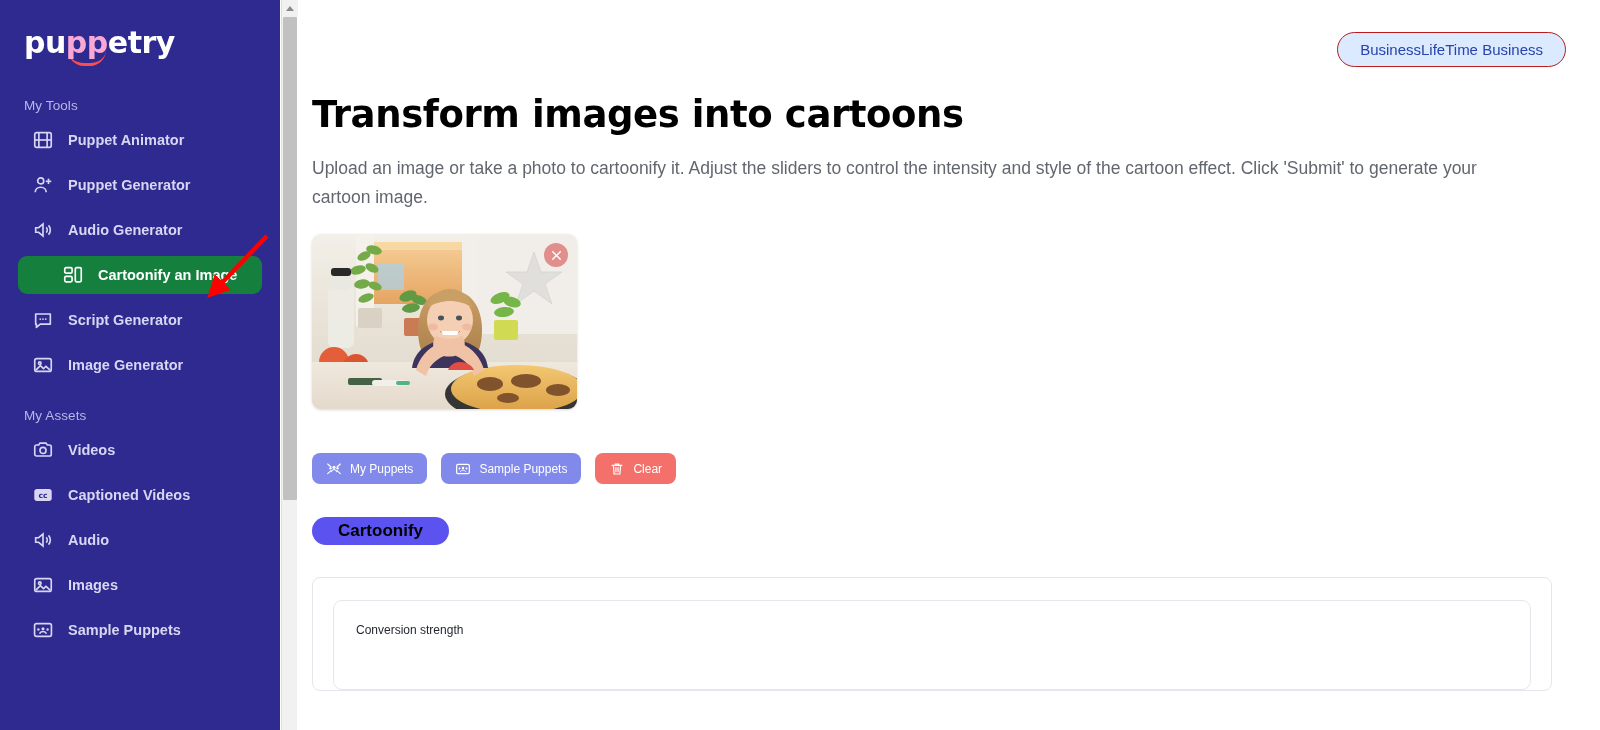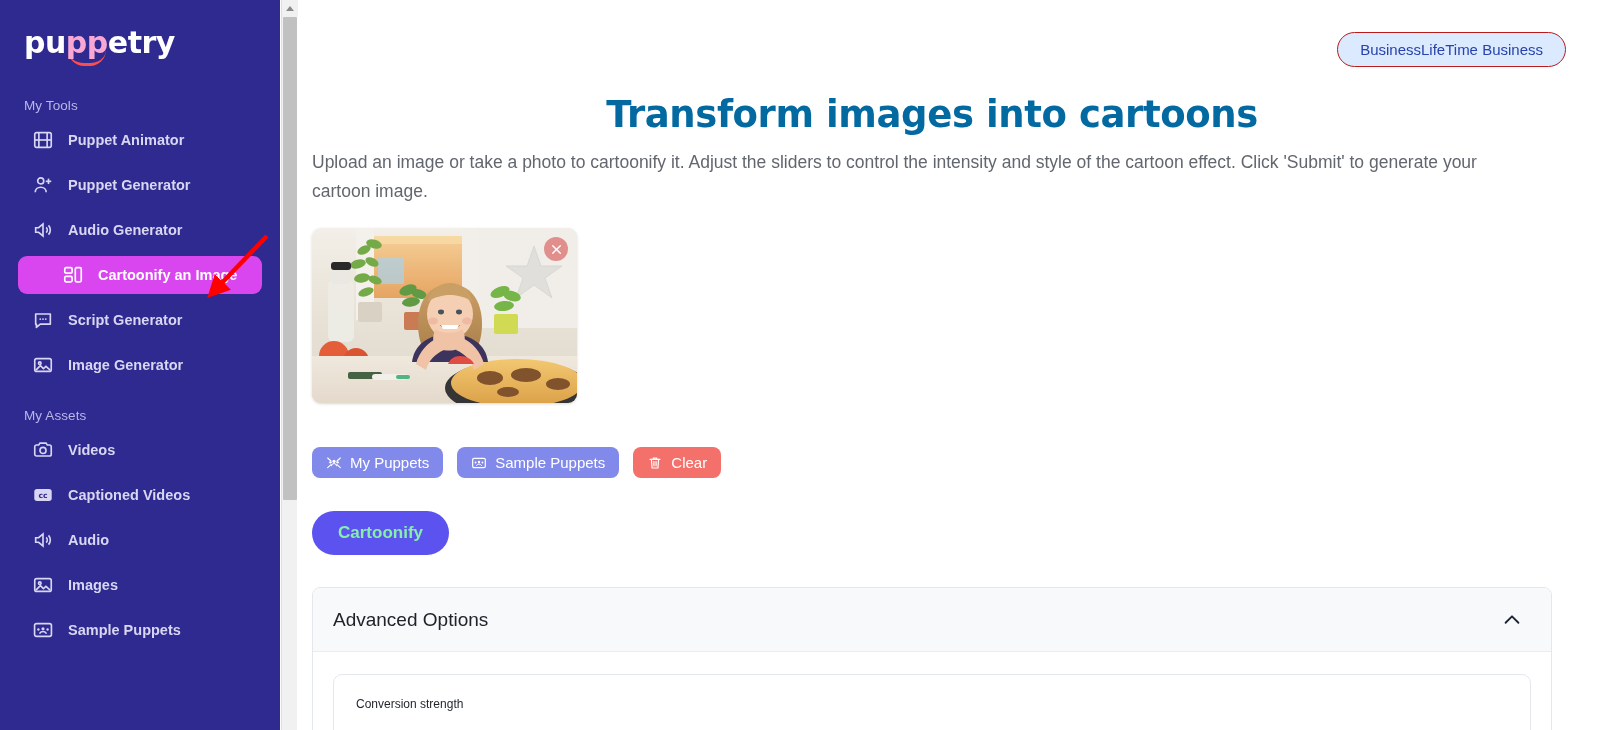--- a/index.html
+++ b/index.html
@@ -66,21 +66,21 @@
     padding: 0 14px;
     border-radius: 9px;
     color: #d8d6f2;
     font-size: 14.5px;
     font-weight: 700;
     cursor: pointer;
     white-space: nowrap;
   }
   .nav-item .ico { width: 22px; height: 22px; flex: 0 0 22px; display: block; }
   .nav-item.active {
-    background: #d946ef;
+    background: #15803d;
     color: #ffffff;
     padding-left: 44px;
   }
   .nav-item.active .ico { color: #ffffff; }
 
   
   .nav-list .nav-item { margin-top: 7px; margin-bottom: 7px; }
 
   
   .scrollbar {
@@ -131,28 +131,27 @@
     border-radius: 999px;
     padding: 8px 22px;
     margin-right: -14px;
     white-space: nowrap;
     cursor: pointer;
   }
 
   .page-title {
     font-size: 37px;
     font-weight: 700;
-    color: #0369a1;
+    color: #000000;
     margin-top: 26px;
     letter-spacing: -0.4px;
     font-family: "DejaVu Sans", sans-serif;
-    text-align: center;
   }
   .page-desc {
-    margin-top: 12px;
+    margin-top: 18px;
     font-size: 17.5px;
     line-height: 29px;
     color: #62666e;
     max-width: 1215px;
   }
 
   
   .thumb {
     position: relative;
     width: 265px; height: 175px;
@@ -175,37 +174,37 @@
   .remove-btn svg { width: 13px; height: 13px; }
 
   
   .pill-row { display: flex; gap: 14px; margin-top: 44px; }
   .pill {
     display: inline-flex; align-items: center; gap: 8px;
     height: 31px;
     padding: 0 14px;
     border-radius: 8px;
     color: #fff;
-    font-size: 15px;
+    font-size: 12px;
     border: none;
     cursor: pointer;
     font-family: "Liberation Sans", sans-serif;
   }
   .pill.blue { background: #8189ea; }
   .pill.red  { background: #f4706a; }
   .pill .ico { width: 16px; height: 16px; display: block; }
 
   .cartoonify-btn {
     margin-top: 33px;
-    height: 44px;
+    height: 28px;
     padding: 0 26px;
     border: none;
     border-radius: 22px;
     background: #5b52f0;
-    color: #86efac;
+    color: #000000;
     font-size: 17px;
     font-weight: 700;
     cursor: pointer;
     font-family: "Liberation Sans", sans-serif;
   }
 
   
   .adv-card {
     margin-top: 32px;
     width: 1240px;
@@ -562,28 +561,20 @@
             </svg>
         </span>
         <span>Clear</span>
       </button>
     </div>
 
     <button class="cartoonify-btn">Cartoonify</button>
 
     
     <section class="adv-card">
-      <div class="adv-header">
-        <span class="adv-title">Advanced Options</span>
-        <span class="adv-chevron">
-          <svg viewBox="0 0 24 24" fill="none" stroke="currentColor" stroke-width="2" stroke-linecap="round" stroke-linejoin="round">
-              <polyline points="5,15 12,8 19,15"></polyline>
-            </svg>
-        </span>
-      </div>
       <div class="adv-body">
         <div class="adv-inner">
           <div class="adv-label">Conversion strength</div>
         </div>
       </div>
     </section>
   </main>
 
   <svg class="annot-arrow" viewBox="0 0 1600 730">
     <defs>

